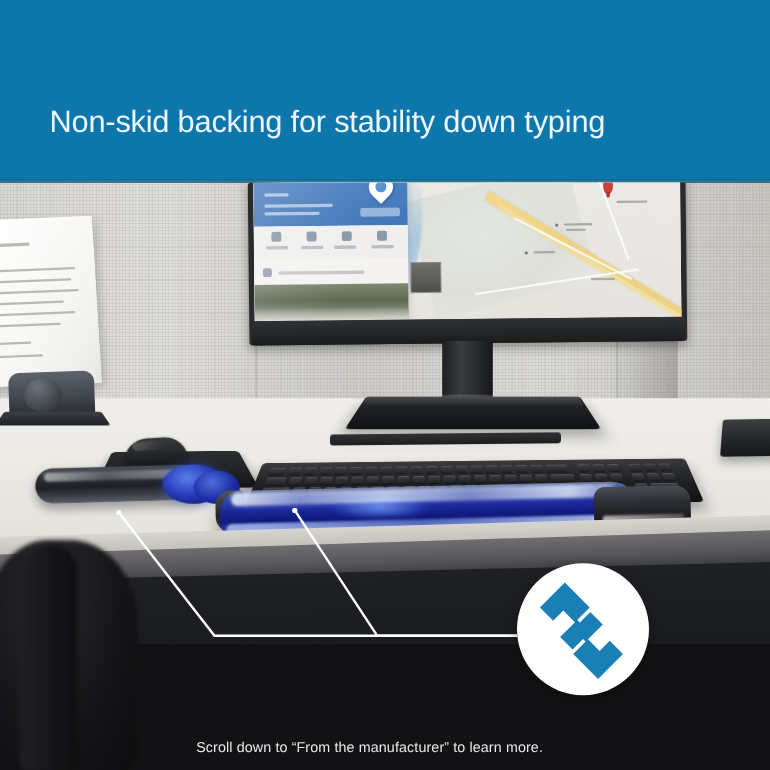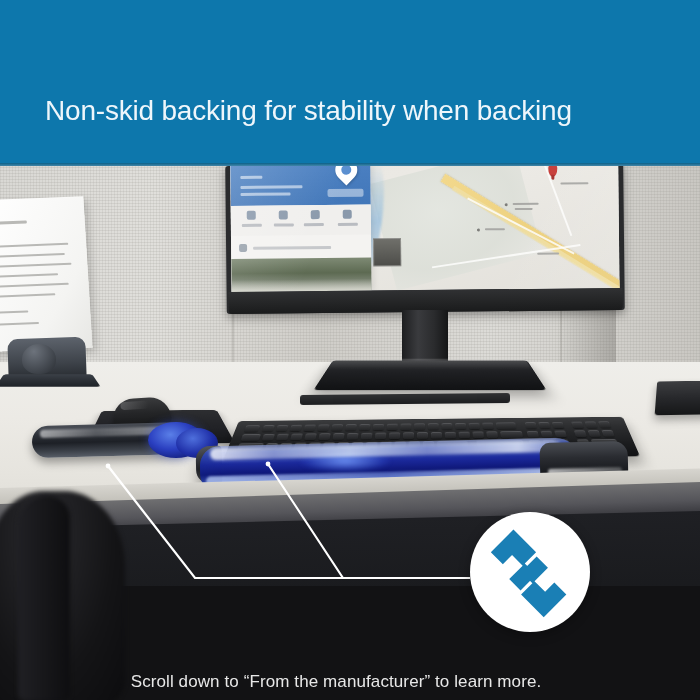--- a/index.html
+++ b/index.html
@@ -440,32 +440,32 @@
     position:absolute; left:470px; top:512px; width:120px; height:120px;
     background:#ffffff; border-radius:50%;
     box-shadow:0 3px 12px rgba(0,0,0,.30);
   }
   .badge-icon { position:absolute; left:14px; top:14px; width:92px; height:92px; }
 
   
   .caption {
     position:absolute; left:0; top:672px; width:672px;
     text-align:center;
-    font-size:17px; color:#e8e8e8; font-weight:400;
+    font-size:13px; color:#e8e8e8; font-weight:400;
     font-family:"Liberation Sans", sans-serif;
     letter-spacing:.1px;
   }
 </style>
 </head>
 <body>
 
 <div id="canvas">
 
   <div class="header">
-    <div class="header-subtitle">Non-skid backing for stability when backing</div>
+    <div class="header-subtitle">Non-skid backing for stability down typing</div>
     <div class="header-edge"></div>
   </div>
 
   <div class="photo">
 
     <div class="wall"></div>
     <div class="wall-texture"></div>
     <div class="wall-seam" style="left:232px"></div>
     <div class="wall-seam" style="left:560px"></div>
     <div class="wall-corner-shadow"></div>

